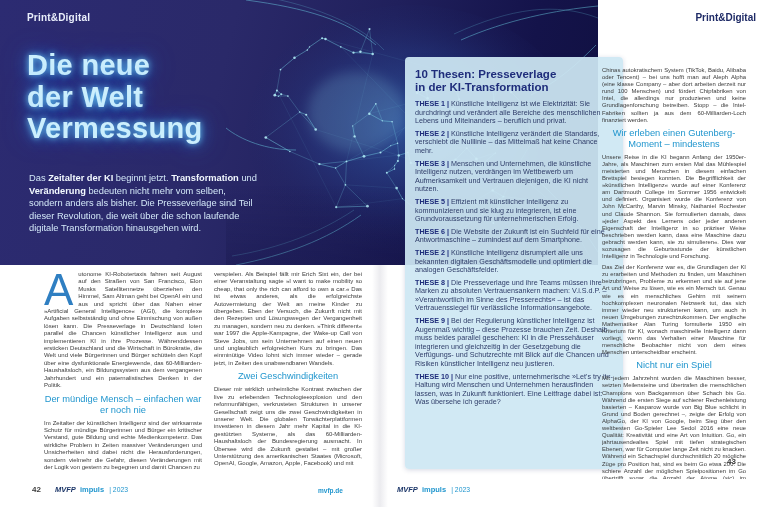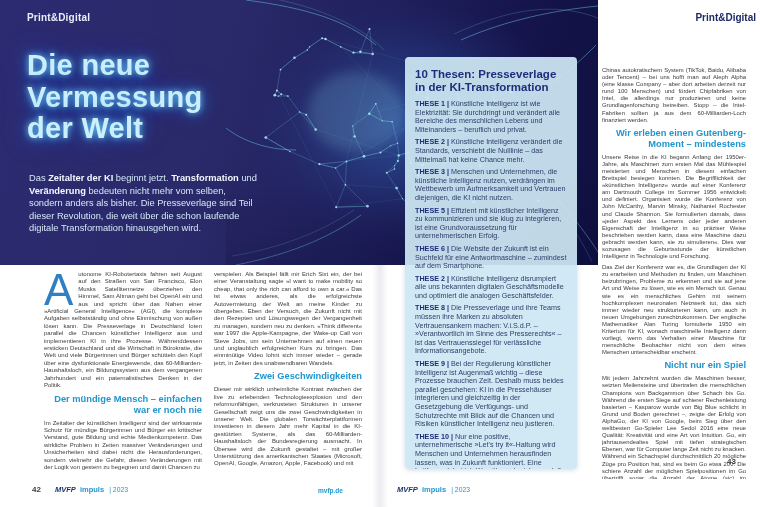--- a/index.html
+++ b/index.html
@@ -23,39 +23,39 @@
     font-size:29px;line-height:31.5px;font-weight:600;color:#cbeffd;letter-spacing:.3px;
     text-shadow:0 0 6px rgba(110,215,255,.95),0 0 16px rgba(60,160,255,.7),0 0 30px rgba(40,120,255,.45);
   }
   .hero-intro{
     position:absolute;left:29px;top:172px;width:232px;
     font-size:9.3px;line-height:12.5px;color:#d3e8f8;
   }
   .hero-intro .b{font-weight:bold;color:#f2f9ff;}
   
   .thesen-box{
-    position:absolute;left:405px;top:57px;width:172px;height:412px;box-sizing:border-box;
+    position:absolute;left:405px;top:57px;width:218px;height:412px;box-sizing:border-box;
     background:rgba(206,231,243,.93);border-radius:4px;padding:11px 10px 0 10px;
     box-shadow:0 1px 5px rgba(20,40,100,.18);overflow:hidden;
   }
   .thesen-title{font-size:11.5px;line-height:13px;font-weight:bold;color:#1f2d7b;margin:0 0 6px 0;}
   .thesis{font-size:7.2px;line-height:8.6px;margin:0 0 4px 0;color:#2e3c68;text-align:left;}
   .thesis b{color:#1f2d7b;}
   
   .bodytext{font-size:6px;line-height:7.4px;color:#3b3b3b;text-align:justify;}
   .col{position:absolute;top:271px;height:204px;overflow:hidden;}
   .col1{left:44px;width:158px;}
   .col2{left:214px;width:148px;}
   .rightcol{position:absolute;left:602px;top:67px;width:144px;height:412px;overflow:hidden;
     font-size:5.9px;line-height:7.1px;color:#3b3b3b;text-align:justify;}
   .dropcap{
     float:left;font-size:44px;line-height:36px;color:#2f7fc2;font-weight:400;
     margin:1px 5px 0 0;
   }
-  .subhead{font-size:9.3px;line-height:11px;font-weight:700;color:#2196ce;margin:6px 0 3px 0;text-align:right;}
+  .subhead{font-size:9.3px;line-height:11px;font-weight:400;color:#2196ce;margin:6px 0 3px 0;text-align:center;}
   .col p, .rightcol p{margin:0 0 4px 0;}
   
   .right-kicker{position:absolute;top:12px;right:15px;font-size:10px;font-weight:bold;color:#1e2a66;}
   .gutter{position:absolute;left:372px;top:265px;width:16px;height:242px;
     background:linear-gradient(90deg,rgba(40,40,80,0),rgba(40,40,80,.09) 50%,rgba(40,40,80,0));}
   .footer{position:absolute;font-size:7.5px;color:#1c3668;white-space:nowrap;}
   .footer-left{left:32px;top:485px;}
   .footer-right{left:397px;top:485px;}
   .pagenum{font-size:8px;font-weight:bold;color:#3c3c3c;}
   .pagenum-left{margin-right:12px;}
@@ -384,22 +384,22 @@
           <line x1="120.5" y1="161.4" x2="216.2" y2="106.2" stroke="#7fe3f2" stroke-width="0.35" opacity="0.22"></line>
           <line x1="250.4" y1="158.9" x2="229.5" y2="159.7" stroke="#7fe3f2" stroke-width="0.35" opacity="0.22"></line>
         </g>
       <rect x="0" y="185" width="372" height="80" fill="url(#vig)" opacity=".4"></rect>
     </svg>
 
     <div class="hero-kicker">Print&amp;Digital</div>
 
     <div class="hero-title">
       <div>Die neue</div>
+      <div>der Welt</div>
       <div>Vermessung</div>
-      <div>der Welt</div>
     </div>
 
     <div class="hero-intro"><span>Das </span><span class="b">Zeitalter der KI</span><span> beginnt jetzt. </span><span class="b">Transformation</span><span> und </span><span class="b">Veränderung</span><span> bedeuten nicht mehr vom selben, sondern anders als bisher. Die Presseverlage sind Teil dieser Revolution, die weit über die schon laufende digitale Transformation hinausgehen wird.</span></div>
   </div>
 
   <div class="thesen-box">
     <p class="thesen-title">
       <span>10 Thesen: Presseverlage</span><br>
       <span>in der KI-Transformation</span>
     </p>

